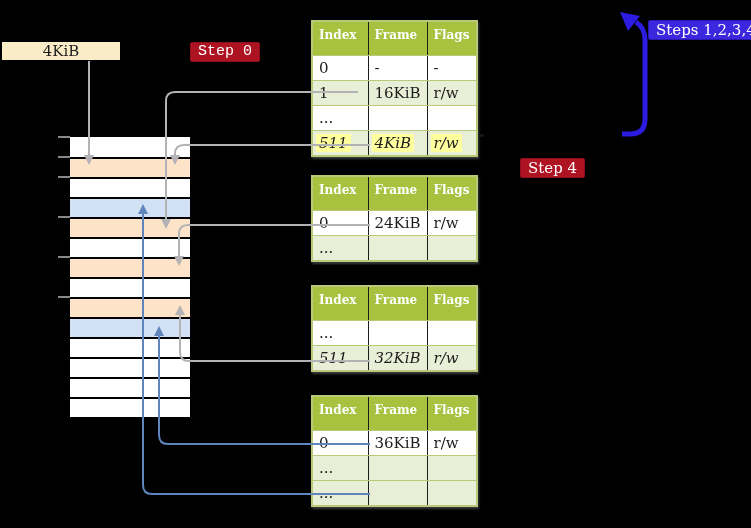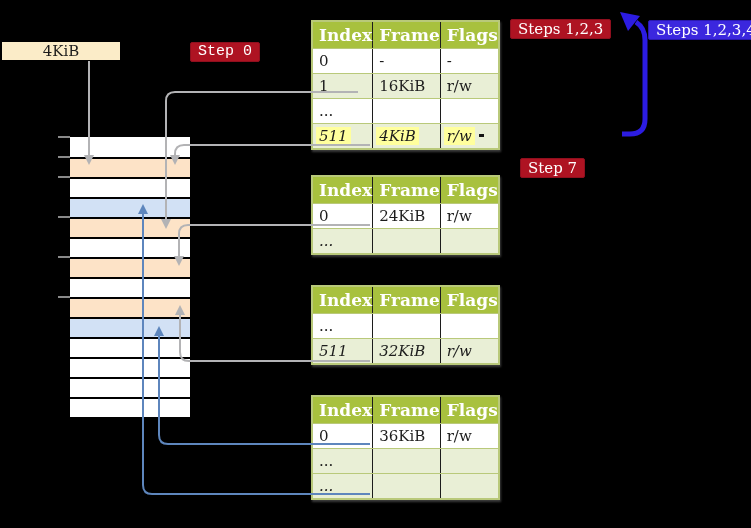--- a/index.html
+++ b/index.html
@@ -30,22 +30,22 @@
   .mcell.blue{background:var(--blue-row);}
   .mcell.white{background:#ffffff;}
   .tick{position:absolute;left:58px;width:12px;height:2px;background:var(--tick-gray);}
   
   table.pt{
     position:absolute;left:311px;border-collapse:collapse;table-layout:fixed;
     background:#fff;border:2px solid var(--table-border);
     box-shadow:1px 2px 2px rgba(130,130,130,0.45);
   }
   table.pt th{
-    background:var(--header-green);color:#fff;font-weight:bold;font-size:17px;
-    height:26px;text-align:left;padding:0 0 0 6px;
+    background:var(--header-green);color:#fff;font-weight:bold;font-size:12px;
+    height:26px;text-align:left;padding:0 0 7px 6px;
     border-right:1px solid #1c1c1c;border-bottom:1px solid var(--table-border);margin-left:27px;
   }
   table.pt td{
     font-size:15px;color:#1c1c1c;height:24px;padding:0 0 0 6px;
     border-right:1px solid #1c1c1c;border-bottom:1px solid var(--table-border);
     background:#fff;
   }
   table.pt th:last-child,table.pt td:last-child{border-right:none;}
   table.pt tr:last-child td{border-bottom:none;font-style:italic;}
   table.pt tr.shade td{background:var(--row-green);}
@@ -61,23 +61,22 @@
   .bigh{fill:var(--big-arrow);stroke:none;}
 </style>
 </head>
 <body>
 
 <div class="canvas">
 
   <div class="frame-box">4KiB</div>
 
   <div class="badge red step0">Step 0</div>
-  <div class="badge red steps123">Steps 1,2,3</div>
   <div class="badge blue steps1234">Steps 1,2,3,4</div>
-  <div class="badge red step4">Step 7</div>
+  <div class="badge red step4">Step 4</div>
 
   <div class="memstrip">
       <div class="mcell white"></div>
       <div class="mcell wheat"></div>
       <div class="mcell white"></div>
       <div class="mcell blue"></div>
       <div class="mcell wheat"></div>
       <div class="mcell white"></div>
       <div class="mcell wheat"></div>
       <div class="mcell white"></div>

